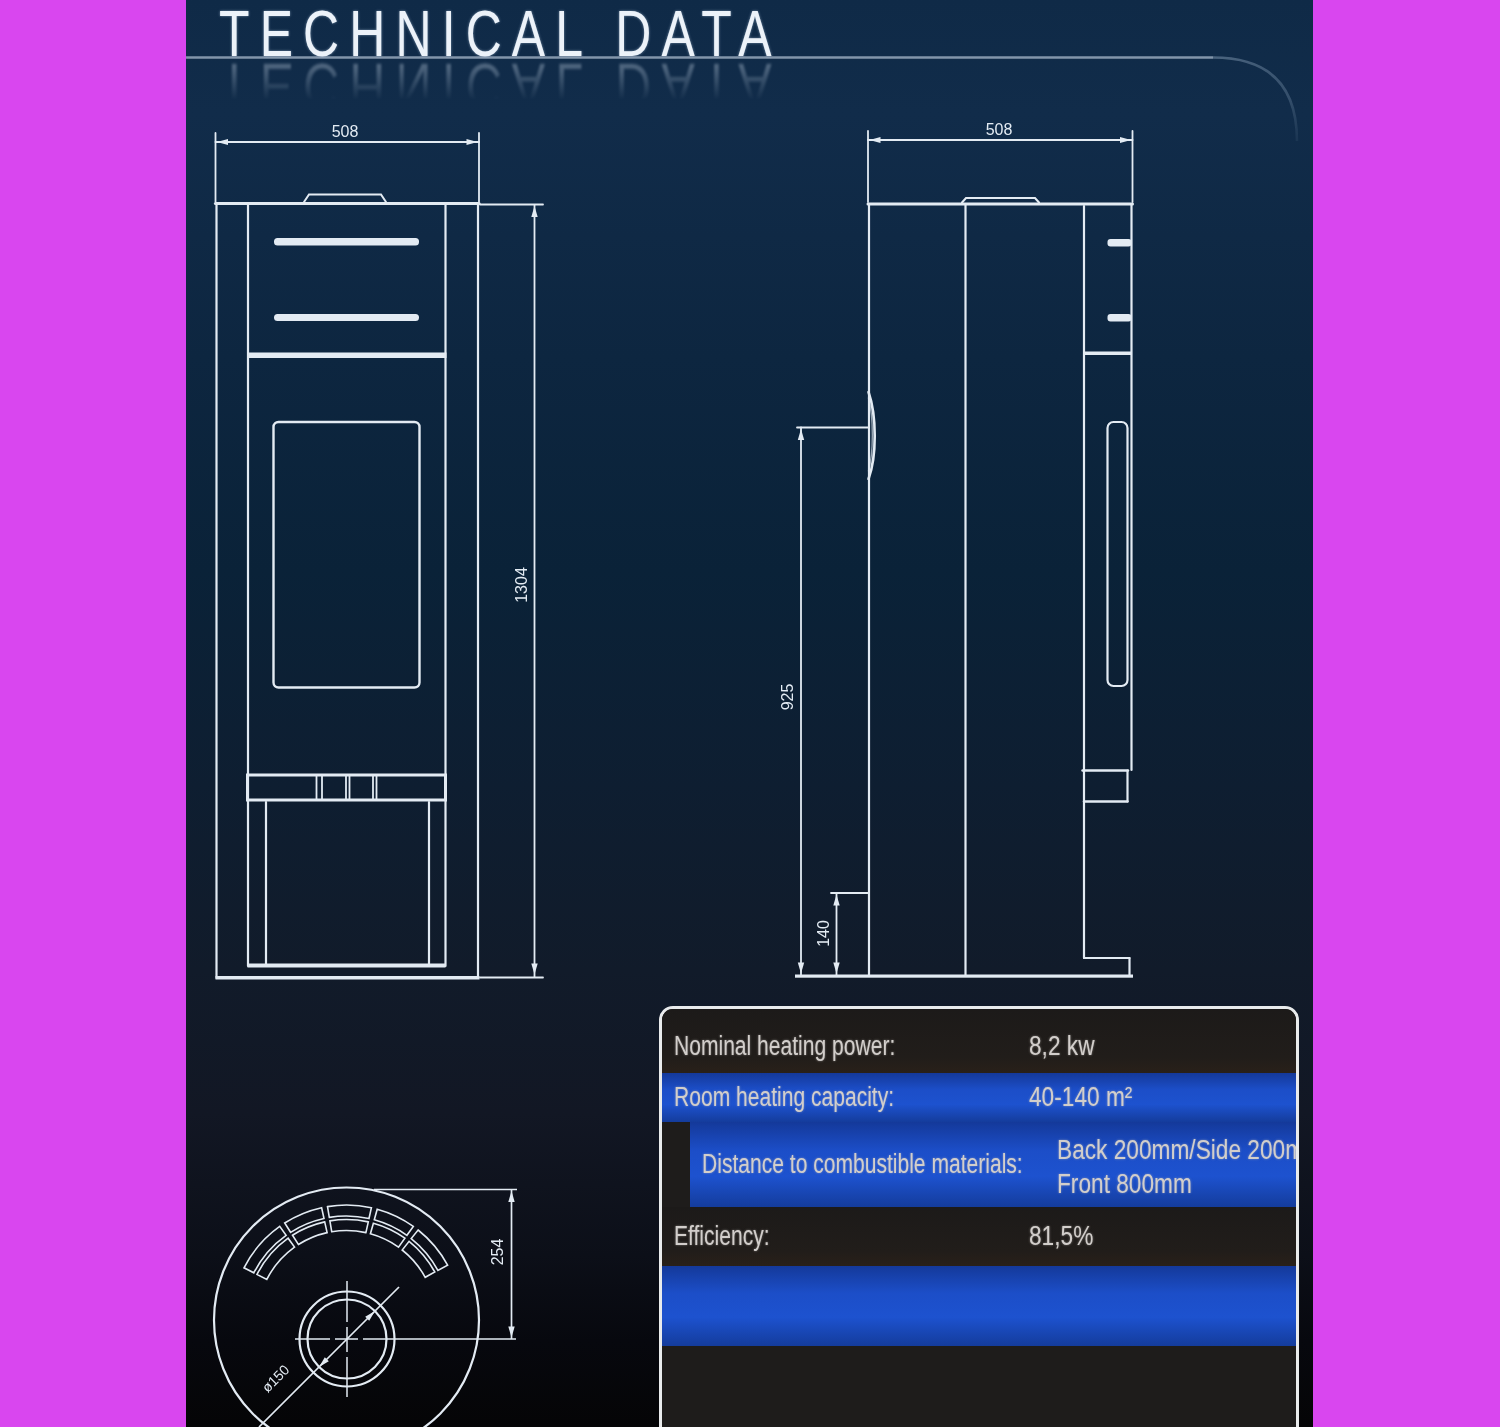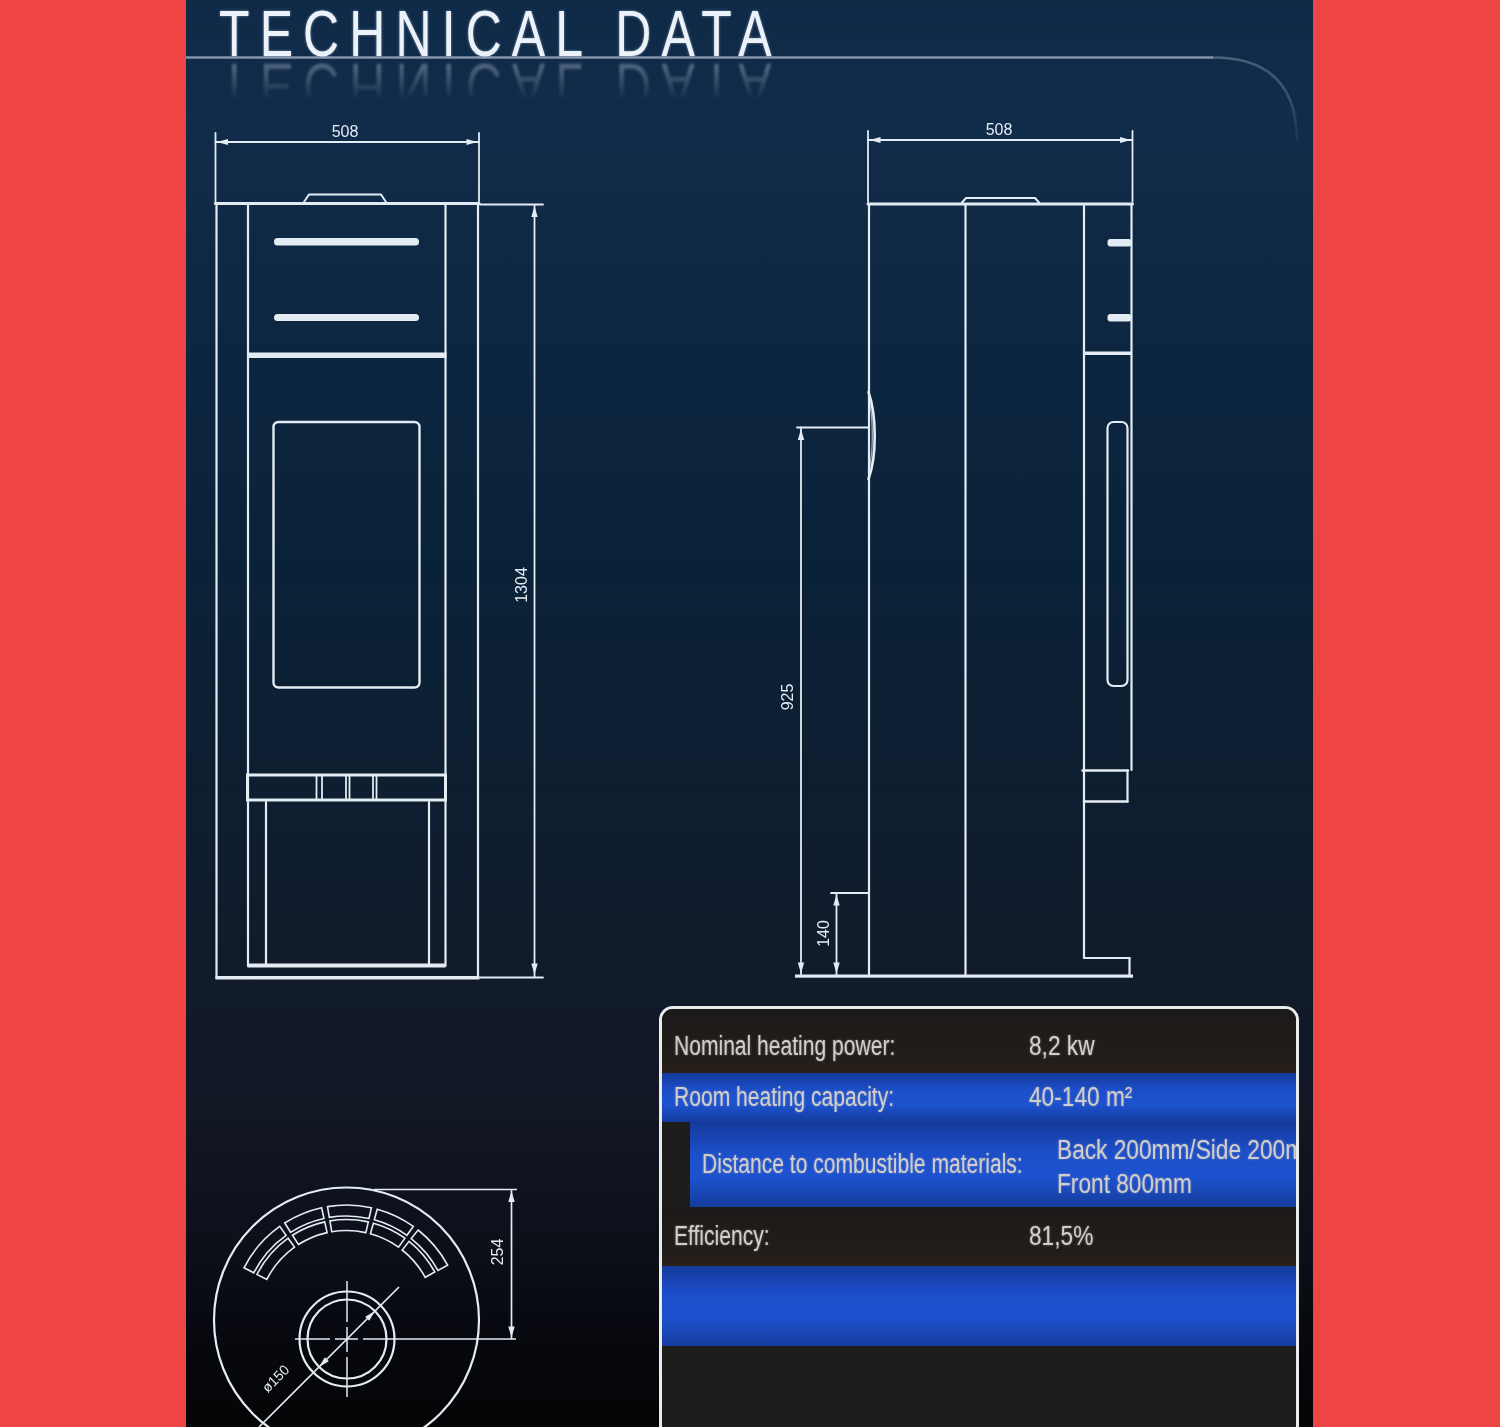--- a/index.html
+++ b/index.html
@@ -1,17 +1,17 @@
 <!DOCTYPE html>
 <html><head>
 <meta charset="utf-8">
 <style>
   html,body{margin:0;padding:0;}
   body{width:1500px;height:1427px;background:#ffffff;font-family:"Liberation Sans", sans-serif;}
-  #page{position:absolute;left:0;top:0;width:1500px;height:1427px;overflow:hidden;background:#ef4444;}
+  #page{position:absolute;left:0;top:0;width:1500px;height:1427px;overflow:hidden;background:#d946ef;}
   #content{position:absolute;left:186px;top:0;width:1127px;height:1427px;
     background:linear-gradient(180deg,#0f2a47 0%,#112c4a 8%,#0d2640 25%,#0a2238 40%,#0e1e31 55%,#111b2a 68%,#121724 78%,#0c0f18 88%,#07080e 94%,#050506 100%);}
   svg{position:absolute;left:0;top:0;filter:blur(0.3px);}
   .ttl{position:absolute;left:219px;top:2px;font-size:64px;line-height:64px;color:#ecf2f9;
     letter-spacing:13px;transform-origin:0 0;transform:scaleX(0.78);white-space:nowrap;
     text-shadow:0 0 3px rgba(205,225,248,0.55);filter:blur(0.3px);}
   .refl{position:absolute;left:219px;top:60px;font-size:64px;line-height:64px;color:#b9c9da;
     letter-spacing:13px;transform-origin:0 0;transform:scaleX(0.78) scaleY(-1) translateY(-58px);
     white-space:nowrap;opacity:.8;filter:blur(1.5px);
     -webkit-mask-image:linear-gradient(to top,rgba(0,0,0,.55) 10%,rgba(0,0,0,0) 72%);

